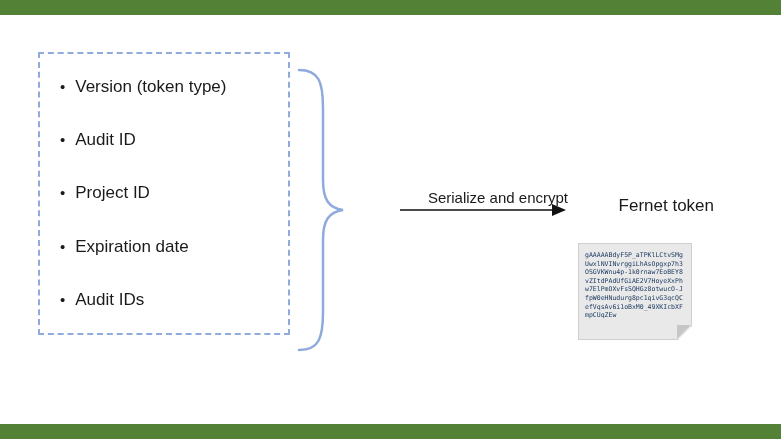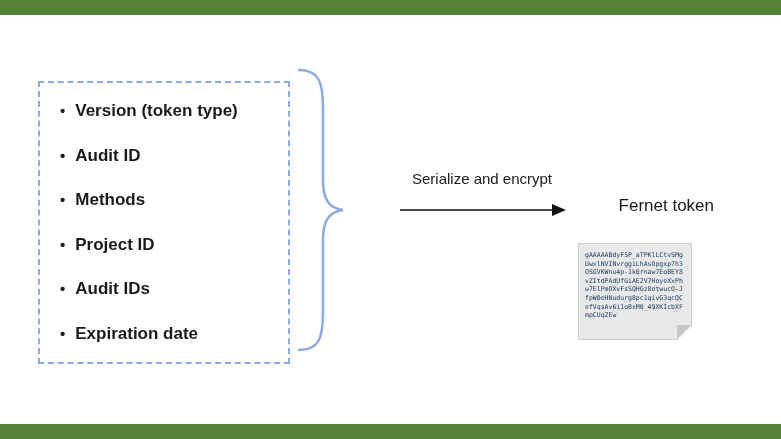--- a/index.html
+++ b/index.html
@@ -18,26 +18,25 @@
     width: 100%;
     height: 15px;
     background: #538135;
   }
   .frame-bar.top { top: 0; }
   .frame-bar.bottom { bottom: 0; }
 
   .payload-box {
     position: absolute;
     left: 38px;
-    top: 81px;
+    top: 52px;
     width: 252px;
     height: 283px;
     border: 2px dashed #8faadc;
     box-sizing: border-box;
-    font-weight: bold;
   }
   .payload-list {
     list-style: none;
     margin: 0;
     padding: 6px 4px 6px 20px;
     height: 100%;
     box-sizing: border-box;
     display: flex;
     flex-direction: column;
     justify-content: space-around;
@@ -56,23 +55,23 @@
     position: absolute;
     left: 293px;
     top: 66px;
     width: 54px;
     height: 288px;
   }
 
   .arrow-label {
     position: absolute;
     left: 396px;
-    top: 170px;
+    top: 189px;
     width: 172px;
-    text-align: center;
+    text-align: right;
     font-size: 15px;
   }
   .arrow-svg {
     position: absolute;
     left: 398px;
     top: 202px;
     width: 170px;
     height: 16px;
   }
 
@@ -119,24 +118,23 @@
 
 <div class="canvas">
 
   <div class="frame-bar top"></div>
   <div class="frame-bar bottom"></div>
 
   <div class="payload-box">
     <ul class="payload-list">
       <li><span>Version (token type)</span></li>
       <li><span>Audit ID</span></li>
-      <li><span>Methods</span></li>
       <li><span>Project ID</span></li>
+      <li><span>Expiration date</span></li>
       <li><span>Audit IDs</span></li>
-      <li><span>Expiration date</span></li>
     </ul>
   </div>
 
   <svg class="brace" viewBox="0 0 54 284" aria-hidden="true">
     <path d="M 6 2 C 26 2 30 14 30 40 L 30 112 C 30 132 36 140 50 142 C 36 144 30 152 30 172 L 30 244 C 30 270 26 282 6 282" fill="none" stroke="#8faadc" stroke-width="2.5" stroke-linecap="round"></path>
   </svg>
 
   <div class="arrow-label">Serialize and encrypt</div>
 
   <svg class="arrow-svg" viewBox="0 0 170 16" aria-hidden="true">

